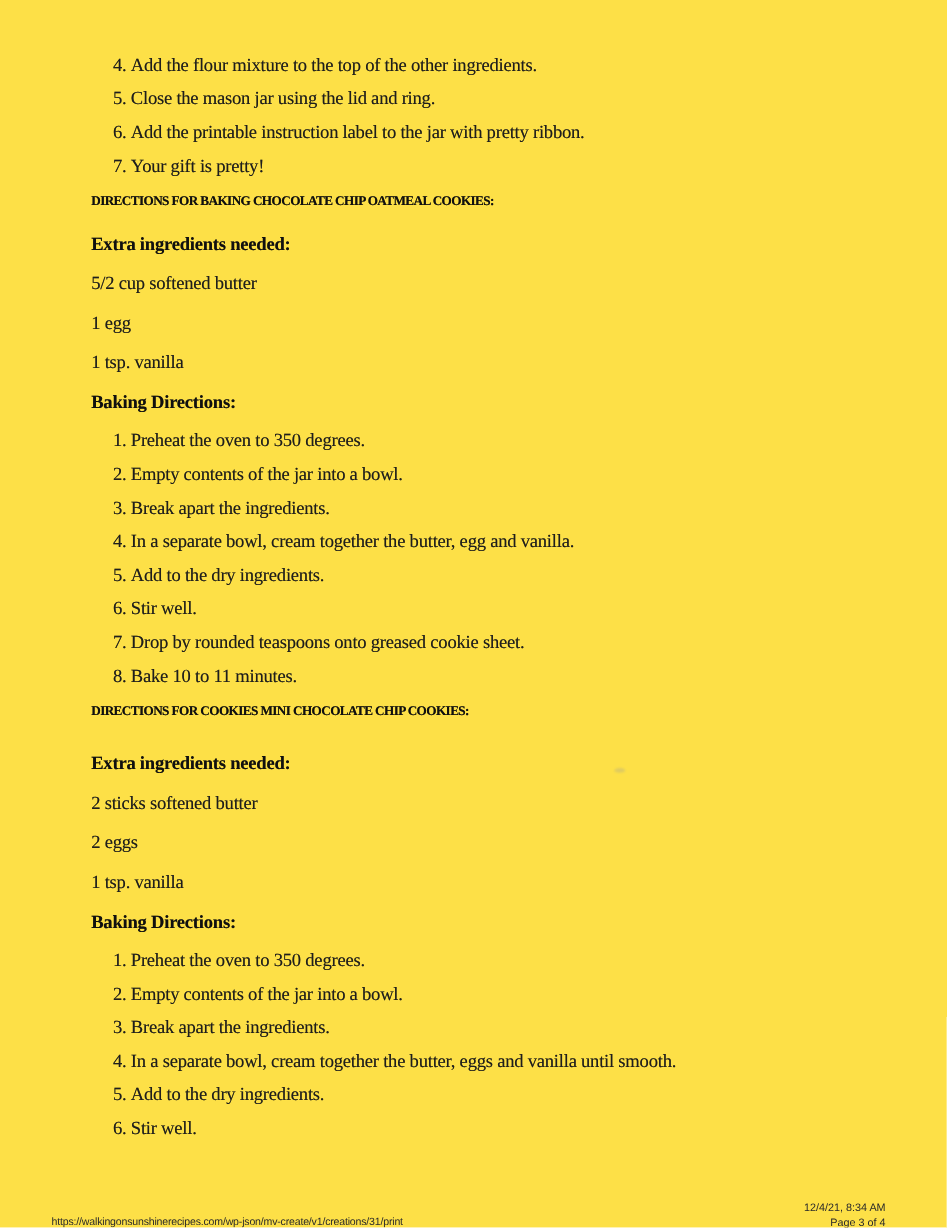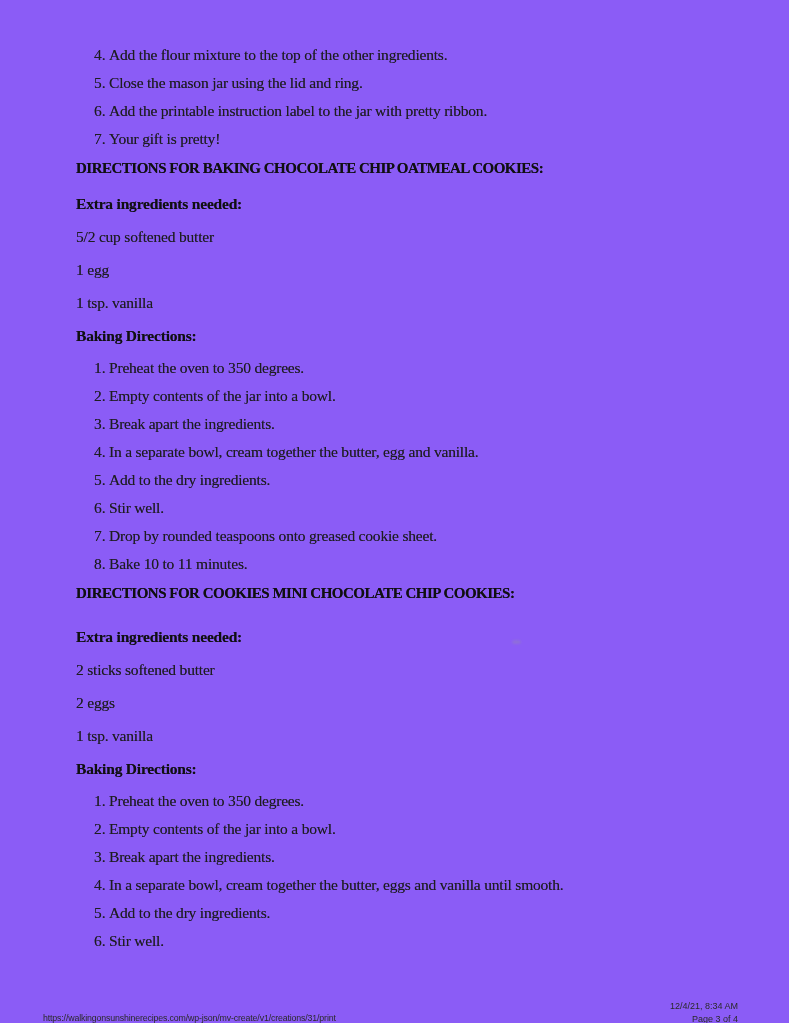--- a/index.html
+++ b/index.html
@@ -12,21 +12,21 @@
     height: 1023px;
     position: relative;
     overflow: hidden;
     font-family: "Liberation Serif", serif;
     font-size: 15.5px;
     color: #1e1e1e;
   }
   .page {
     position: absolute;
     inset: 0;
-    background: #8b5cf6;
+    background: #fde047;
     padding-left: 10px;
   }
   .content {
     position: absolute;
     top: 47px;
     left: 0;
     right: 0;
   }
   .doc-text {
     letter-spacing: -0.2px;
@@ -36,21 +36,21 @@
     margin: 0 0 0 76px;
     padding: 0 0 0 33px;
     list-style: decimal;
   }
   ol.steps li {
     margin: 0 0 11.6px 0;
     line-height: 16.4px;
   }
   .heading {
     font-weight: bold;
-    font-size: 15px;
+    font-size: 11px;
     letter-spacing: -0.5px;
     line-height: 18px;
     margin: 4px 0 0 76px;
     color: #101010;
     text-shadow: 0 0 0.5px rgba(0,0,0,0.6);
   }
   .para {
     margin: 0 10px 16px 76px;
     line-height: 17px;
   }

